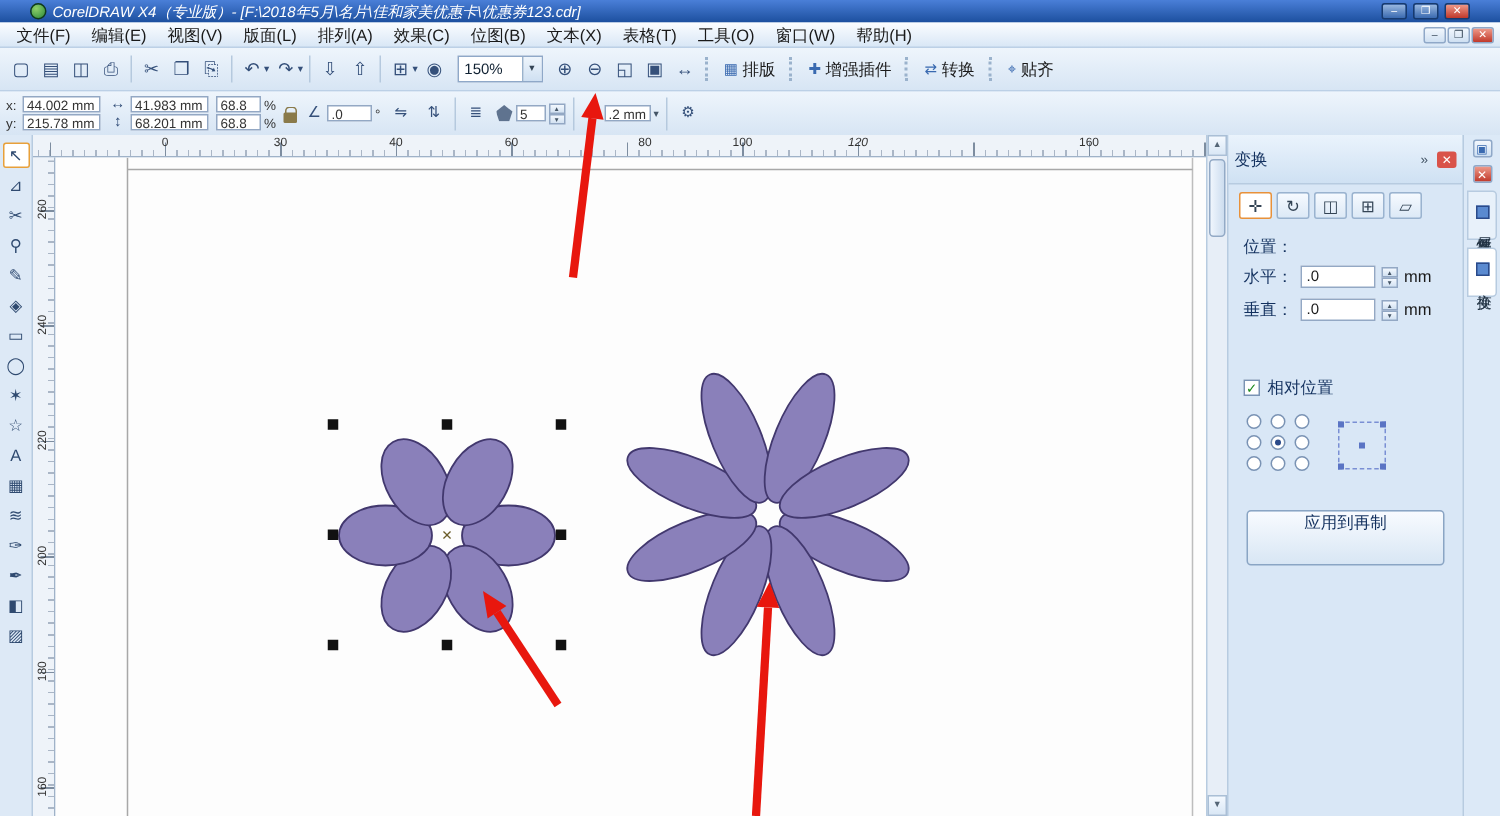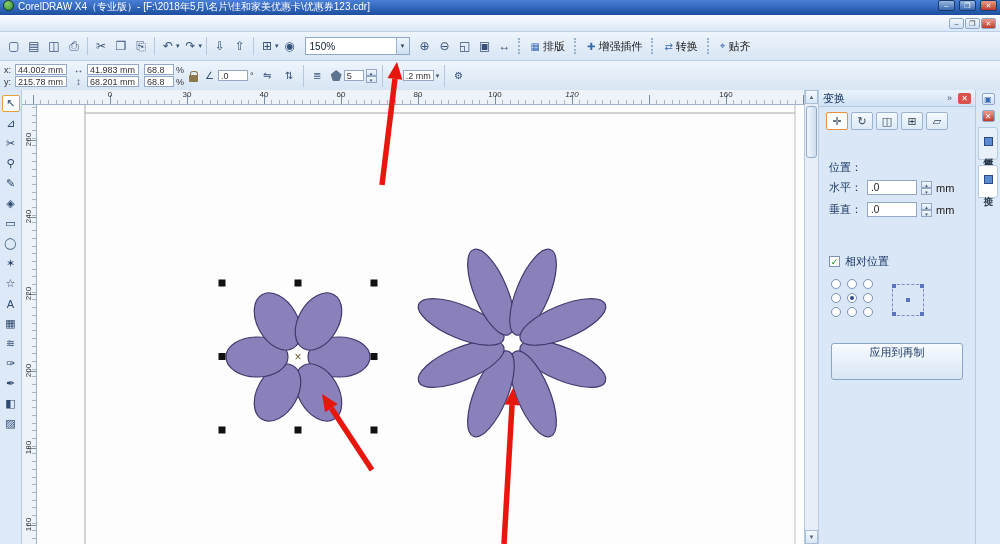--- a/index.html
+++ b/index.html
@@ -1,39 +1,39 @@
 <!DOCTYPE html>
 <html><head>
 <meta charset="utf-8">
 <style>
   *{box-sizing:border-box;margin:0;padding:0;}
   html,body{width:1000px;height:544px;}
   body{position:relative;overflow:hidden;background:#d6e5f5;font-family:"Liberation Sans","DejaVu Sans",sans-serif;font-size:11px;color:#1a1a1a;}
 
   
-  #titlebar{height:15px;background:linear-gradient(#4a7fd8,#1c4f9e);display:flex;color:#fff;font-size:10px;padding:0 3px;gap:4px;}
+  #titlebar{height:15px;background:linear-gradient(#4a7fd8,#1c4f9e);display:flex;align-items:center;color:#fff;font-size:10px;padding:0 20px;gap:4px;font-style:italic;}
   #titlebar .app-icon{width:11px;height:11px;border-radius:50%;background:radial-gradient(circle at 35% 30%,#8fd06a,#2c8a3a);border:1px solid #0f3a1a;}
   #titlebar .title-text{white-space:nowrap;overflow:hidden;text-overflow:ellipsis;flex:1;}
   .win-btn{width:17px;height:11px;background:linear-gradient(#9ab8e0,#3a6ab0);border:1px solid #173a6e;border-radius:2px;color:#fff;font-size:7px;line-height:9px;text-align:center;}
   .win-btn.close{background:linear-gradient(#ef9a8a,#c0392b);}
 
   
   #menubar{height:17px;background:linear-gradient(#fbfdff,#d9e7f6);display:flex;align-items:center;padding:0 4px;border-bottom:1px solid #bcd0e6;}
   .menu-item{padding:1px 7px;white-space:nowrap;}
   #menubar .sp{flex:1;}
   .doc-btn{width:15px;height:11px;margin-left:1px;background:linear-gradient(#f2f7fd,#cfe0f2);border:1px solid #8fa8c8;border-radius:2px;font-size:7px;line-height:9px;text-align:center;color:#345;}
   .doc-btn.close{background:linear-gradient(#ef9a8a,#c0392b);color:#fff;}
 
   
   #toolbar{height:29px;display:flex;align-items:center;background:linear-gradient(#eef5fc,#d7e5f4);border-bottom:1px solid #bcd0e6;padding:0 4px;}
   .tb-btn{width:20px;height:20px;display:inline-flex;align-items:center;justify-content:center;font-size:12px;color:#35507a;border:1px solid transparent;border-radius:2px;flex:none;}
   .tb-dd{font-size:7px;color:#35507a;margin:0 1px 0 -2px;}
   .tb-sep{width:1px;height:18px;background:#b5c9de;margin:0 3px;flex:none;}
   .grip{width:4px;height:16px;border-left:2px dotted #9ab2cc;margin:0 3px;flex:none;}
-  .combo{display:flex;align-items:center;background:#fff;border:1px solid #8fa8c8;height:18px;padding:0 0 0 4px;margin:0 5px;font-size:10px;color:#123;flex:none;gap:48px;}
+  .combo{display:flex;align-items:center;background:#fff;border:1px solid #8fa8c8;height:18px;padding:0 0 0 4px;margin:0 5px;font-size:10px;color:#123;flex:none;}
   .combo .val{min-width:34px;}
   .combo .arrow{width:13px;height:16px;margin-left:4px;background:linear-gradient(#eef5fc,#cfe0f2);border-left:1px solid #9ab2cc;font-size:7px;line-height:15px;text-align:center;color:#345;}
   .text-btn{display:flex;align-items:center;gap:3px;padding:0 6px;white-space:nowrap;flex:none;}
   .text-btn .tbi{font-size:10px;color:#3a6ab0;}
 
   
   #propbar{height:30px;display:flex;align-items:center;gap:5px;background:linear-gradient(#eef5fc,#d7e5f4);border-bottom:1px solid #bcd0e6;padding:0 4px;}
   .pb-col{display:flex;flex-direction:column;gap:1px;flex:none;}
   .pb-row{display:flex;align-items:center;gap:2px;font-size:9px;color:#333;}
   .pb-lbl{width:9px;}
@@ -68,29 +68,29 @@
   #canvas{flex:1;position:relative;background:#fdfdfd;overflow:hidden;}
   #flower-svg{position:absolute;inset:0;width:100%;height:100%;}
 
   #vscroll{width:14px;background:#e7eef7;border-left:1px solid #b7cbe0;display:flex;flex-direction:column;}
   .sb-btn{height:14px;flex:none;font-size:6px;color:#567;display:flex;align-items:center;justify-content:center;background:linear-gradient(#f4f9ff,#d9e7f5);border:1px solid #aabfd6;}
   .sb-thumb{height:52px;margin:2px 1px;background:linear-gradient(90deg,#f0f6fd,#cdddef);border:1px solid #93aac6;border-radius:3px;flex:none;}
   .sb-track{flex:1;}
 
   
   #docker{width:157px;background:#d9e7f6;border-left:1px solid #b7cbe0;display:flex;flex-direction:column;}
-  .docker-title{height:17px;display:flex;align-items:center;padding:0 4px;background:linear-gradient(#eaf3fc,#cfe1f3);border-bottom:1px solid #b7cbe0;color:#12305e;}
+  .docker-title{height:33px;display:flex;align-items:center;padding:0 4px;background:linear-gradient(#eaf3fc,#cfe1f3);border-bottom:1px solid #b7cbe0;color:#12305e;}
   .docker-title .sp{flex:1;}
   .dk-btn{width:13px;text-align:center;color:#456;font-size:9px;}
   .dk-btn.close{color:#fff;background:#d9534a;border-radius:2px;height:11px;line-height:11px;font-size:8px;margin-left:2px;}
   .dk-tools{display:flex;gap:3px;padding:5px 7px 3px;}
   .dk-tool{width:22px;height:18px;display:flex;align-items:center;justify-content:center;border:1px solid #9ab3cf;background:linear-gradient(#f6faff,#dce9f6);border-radius:2px;font-size:11px;color:#345;}
   .dk-tool.active{border-color:#e8913a;background:#fff;}
   .dk-body{padding:4px 10px;display:flex;flex-direction:column;flex:1;}
-  .dk-label{margin:23px 0 5px;color:#12305e;}
+  .dk-label{margin:4px 0 5px;color:#12305e;}
   .dk-row{display:flex;align-items:center;gap:4px;margin-bottom:7px;}
   .dk-row .lbl{width:34px;color:#12305e;}
   .dk-field{width:50px;background:#fff;border:1px solid #93a8c4;height:15px;line-height:14px;padding:0 3px;font-size:10px;}
   .dk-check{display:flex;align-items:center;gap:5px;margin:30px 0 10px;color:#12305e;}
   .cb{width:11px;height:11px;background:#fff;border:1px solid #7a93b4;color:#1e8a1e;font-size:9px;line-height:10px;text-align:center;}
   .anchor-wrap{display:flex;align-items:center;gap:14px;margin:0 0 20px 2px;}
   #anchor-grid{display:grid;grid-template-columns:repeat(3,15px);grid-auto-rows:13px;gap:1px;}
   .anchor-radio{width:10px;height:10px;border:1px solid #7a93b4;background:#fff;border-radius:50%;position:relative;}
   .anchor-radio.sel::after{content:"";position:absolute;inset:2px;background:#2a4a8a;border-radius:50%;}
   .anchor-diagram{width:32px;height:32px;border:1px dashed #7a8fd4;position:relative;}
@@ -113,20 +113,34 @@
 
 <div id="titlebar">
   <span class="app-icon"></span>
   <span class="title-text">CorelDRAW X4（专业版）- [F:\2018年5月\名片\佳和家美优惠卡\优惠券123.cdr]</span>
   <span class="win-btn">–</span>
   <span class="win-btn">❐</span>
   <span class="win-btn close">✕</span>
 </div>
 
 <div id="menubar">
+  <span id="menu-items" style="display:flex;">
+      <span class="menu-item">文件(F)</span>
+      <span class="menu-item">编辑(E)</span>
+      <span class="menu-item">视图(V)</span>
+      <span class="menu-item">版面(L)</span>
+      <span class="menu-item">排列(A)</span>
+      <span class="menu-item">效果(C)</span>
+      <span class="menu-item">位图(B)</span>
+      <span class="menu-item">文本(X)</span>
+      <span class="menu-item">表格(T)</span>
+      <span class="menu-item">工具(O)</span>
+      <span class="menu-item">窗口(W)</span>
+      <span class="menu-item">帮助(H)</span>
+    </span>
   <span class="sp"></span>
   <span class="doc-btn">–</span>
   <span class="doc-btn">❐</span>
   <span class="doc-btn close">✕</span>
 </div>
 
 <div id="toolbar">
   <span id="toolbar-main" style="display:flex;align-items:center;">
       <span class="tb-btn">▢</span>
       <span class="tb-btn">▤</span>
@@ -263,21 +277,21 @@
       <div class="tool">◧</div>
       <div class="tool">▨</div>
     </div>
 
   <div id="centercol">
     <div id="hruler">
         <span class="hnum" style="left: 88px;">0</span>
         <span class="hnum" style="left: 165px;">30</span>
         <span class="hnum" style="left: 242px;">40</span>
         <span class="hnum" style="left: 319px;">60</span>
-        <span class="hnum" style="left: 396px;">80</span>
+        <span class="hnum" style="left: 408px;">80</span>
         <span class="hnum" style="left: 473px;">100</span>
         <span class="hnum" style="left: 550px; font-style: italic;">120</span>
         <span class="hnum" style="left: 627px; margin-top: 28px;">140</span>
         <span class="hnum" style="left: 704px;">160</span>
       </div>
     <div id="mainrow">
       <div id="vruler">
           <span class="vnum" style="top: 30px;">260</span>
           <span class="vnum" style="top: 107px;">240</span>
           <span class="vnum" style="top: 184px;">220</span>

